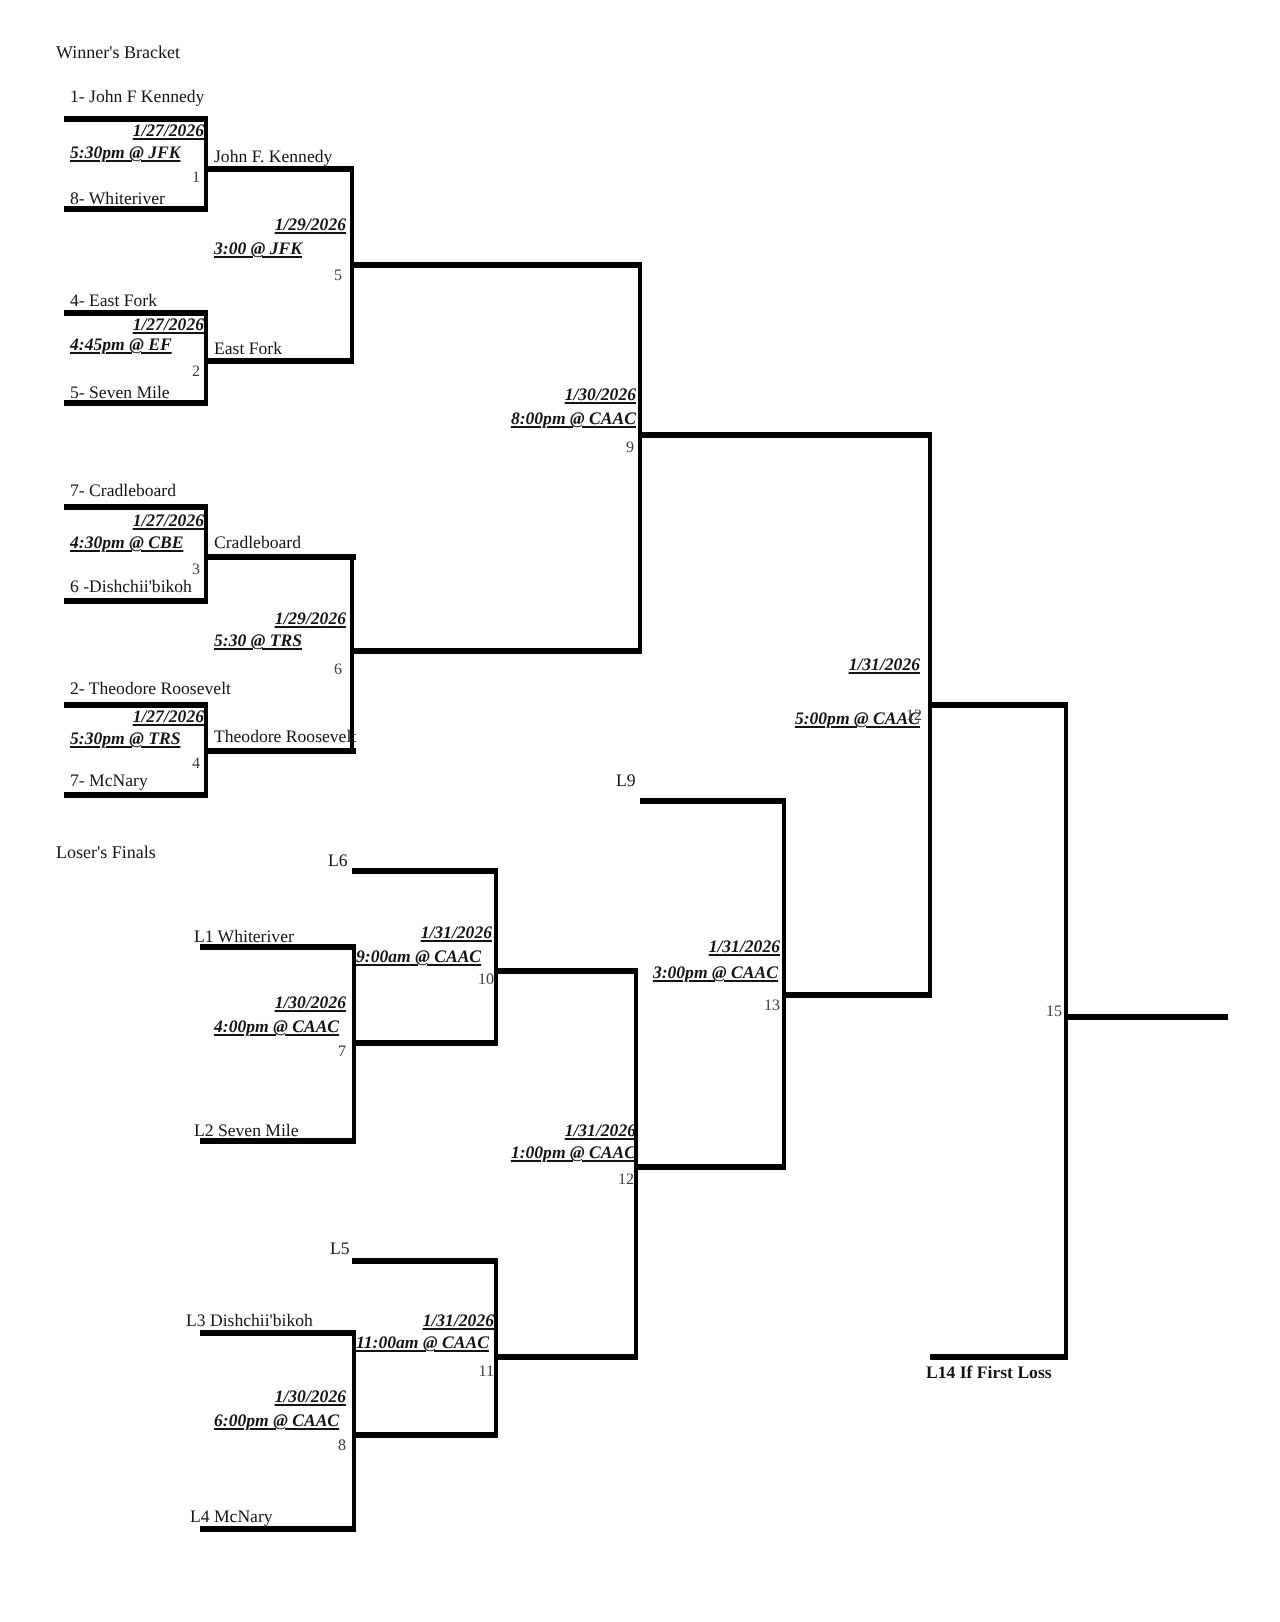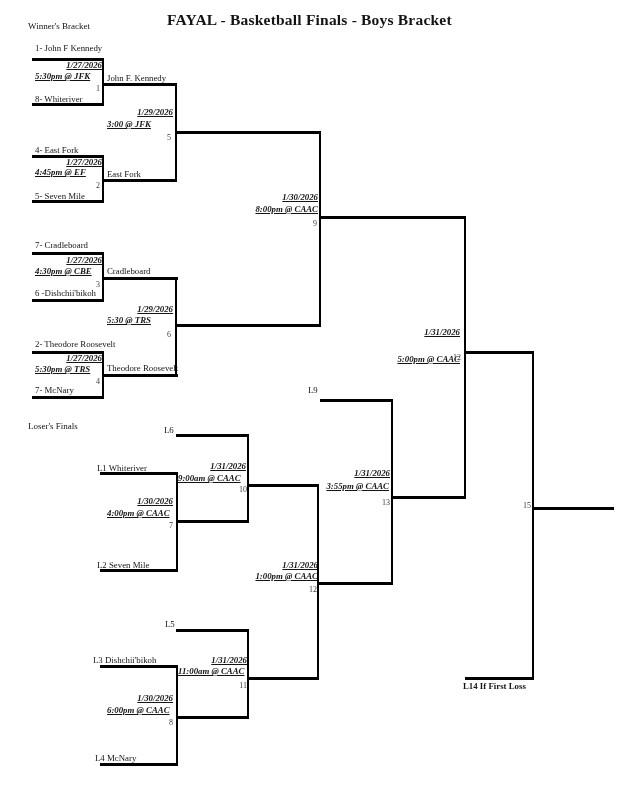--- a/index.html
+++ b/index.html
@@ -14,21 +14,20 @@
   #title{position:absolute;left:167px;top:11px;font-size:15.5px;font-weight:bold;
          letter-spacing:.2px;white-space:nowrap;}
   .seclbl{font-size:9px;}
 </style>
 </head>
 <body>
 
 <div id="page">
 
   <div class="t seclbl" style="left:28px;top:21px">Winner's Bracket</div>
-  <div id="title">FAYAL - Basketball Finals - Boys Bracket</div>
   <div class="t seclbl" style="left:28px;top:421px">Loser's Finals</div>
 
   <div class="t" style="left:35px;top:43px">1- John F Kennedy</div>
   <div class="hl" style="left:32px;top:58px;width:72px"></div>
   <div class="t date" style="right:538px;top:60px">1/27/2026</div>
   <div class="t date" style="left:35px;top:71px">5:30pm @ JFK</div>
   <div class="t num" style="right:540px;top:84px">1</div>
   <div class="t" style="left:35px;top:94px">8- Whiteriver</div>
   <div class="hl" style="left:32px;top:103px;width:72px"></div>
   <div class="vl" style="left:101.5px;top:58px;height:47px"></div>
@@ -131,21 +130,21 @@
   <div class="vl" style="left:246.5px;top:629px;height:89px"></div>
   <div class="hl" style="left:248px;top:677px;width:71px"></div>
 
   <div class="t date" style="right:322px;top:560px">1/31/2026</div>
   <div class="t date" style="right:322px;top:571px">1:00pm @ CAAC</div>
   <div class="t num" style="right:323px;top:585px">12</div>
   <div class="vl" style="left:316.5px;top:484px;height:195px"></div>
   <div class="hl" style="left:318px;top:582px;width:75px"></div>
 
   <div class="t date" style="right:250px;top:468px">1/31/2026</div>
-  <div class="t date" style="right:251px;top:481px">3:55pm @ CAAC</div>
+  <div class="t date" style="right:251px;top:481px">3:00pm @ CAAC</div>
   <div class="t num" style="right:250px;top:498px">13</div>
   <div class="vl" style="left:390.5px;top:399px;height:185px"></div>
   <div class="hl" style="left:392px;top:496px;width:74px"></div>
 
   <div class="t num" style="right:109px;top:501px">15</div>
   <div class="vl" style="left:531.5px;top:351px;height:328px"></div>
   <div class="hl" style="left:533px;top:507px;width:81px"></div>
   <div class="hl" style="left:465px;top:677px;width:69px"></div>
   <div class="t boldlbl" style="left:463px;top:681px">L14 If First Loss</div>
 

